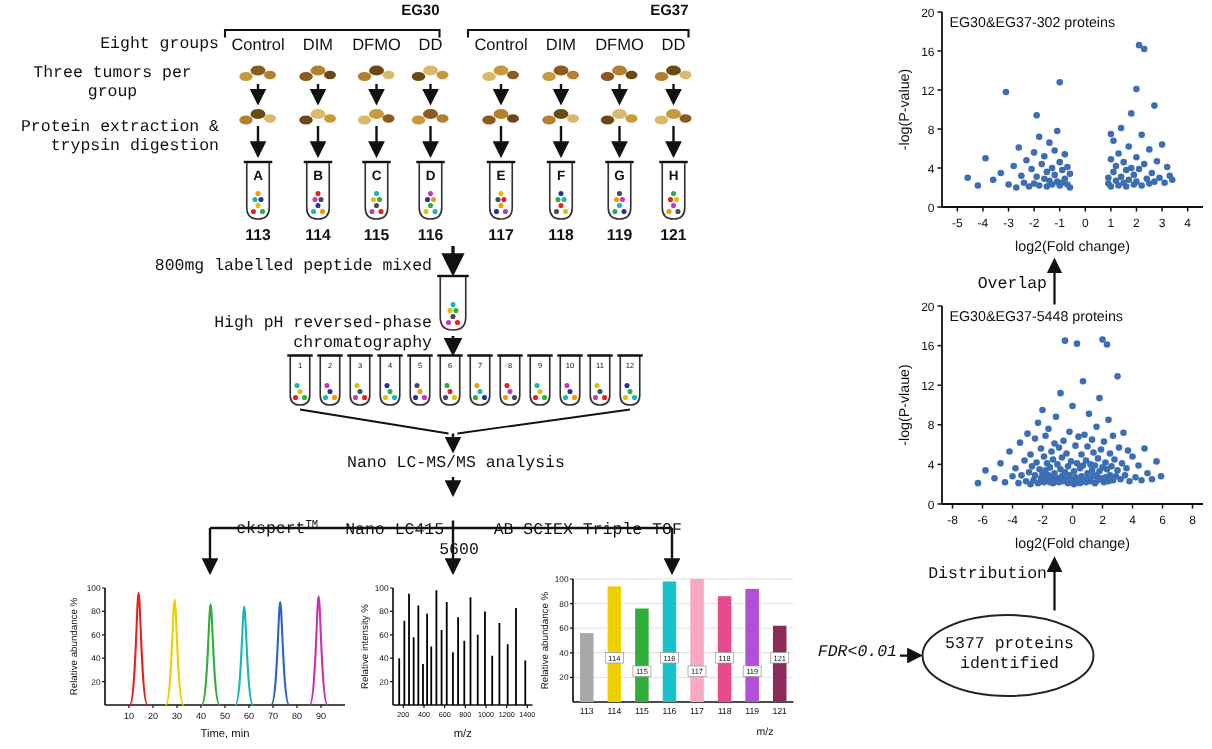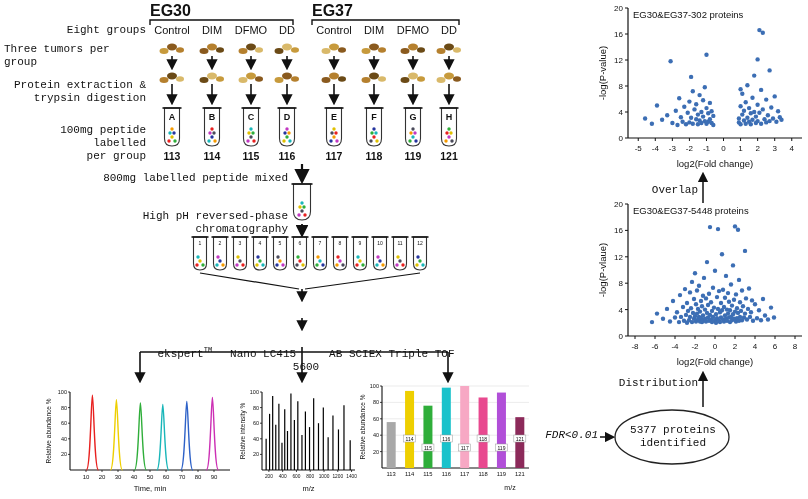--- a/index.html
+++ b/index.html
@@ -2,21 +2,21 @@
 <html><head>
 <meta charset="utf-8">
 <style>
   html,body{margin:0;padding:0;background:#fff;}
   #stage{position:relative;width:808px;height:499px;background:#fff;overflow:hidden;
          font-family:"Liberation Sans",sans-serif;color:#111;}
   #stage svg{position:absolute;}
   #stage svg text{font-family:"Liberation Sans",sans-serif;fill:#111;}
   .lbl{position:absolute;font-size:11px;line-height:13px;white-space:pre-line;color:#111;font-family:Liberation Mono, monospace;}
   .treat{position:absolute;top:24px;width:50px;text-align:center;font-weight:normal;font-size:11px;}
-  .ghead{position:absolute;top:2px;font-size:16px;font-weight:600;text-align:left;}
+  .ghead{position:absolute;top:2px;font-size:10px;font-weight:600;text-align:right;}
 </style>
 </head>
 <body>
 
 <div id="stage">
 
   <svg id="flow" width="808" height="499" style="left:0;top:0">
     <defs>
       <marker id="ah" markerWidth="7" markerHeight="7" refX="5.5" refY="3.5" orient="auto">
         <path d="M0,0 L7,3.5 L0,7 Z" fill="#111"></path>
@@ -287,27 +287,26 @@
   <div class="treat" style="left:147px">Control</div>
   <div class="treat" style="left:187px">DIM</div>
   <div class="treat" style="left:226px">DFMO</div>
   <div class="treat" style="left:262px">DD</div>
   <div class="treat" style="left:309px">Control</div>
   <div class="treat" style="left:349px">DIM</div>
   <div class="treat" style="left:388px">DFMO</div>
   <div class="treat" style="left:424px">DD</div>
 
   <div class="lbl" style="left:36px;top:24px;width:110px;text-align:right">Eight groups</div>
-  <div class="lbl" style="left:4px;top:43px;width:142px;text-align:left">Three tumors per group</div>
+  <div class="lbl" style="left:4px;top:43px;width:142px;text-align:center">Three tumors per group</div>
   <div class="lbl" style="left:4px;top:79px;width:142px;text-align:right">Protein extraction &amp;
 trypsin digestion</div>
-  <div class="lbl" style="left:4px;top:124px;width:142px;text-align:right">100mg peptide labelled
-per group</div>
   <div class="lbl" style="left:96px;top:172px;width:192px;text-align:right">800mg labelled peptide mixed</div>
   <div class="lbl" style="left:48px;top:210px;width:240px;text-align:right">High pH reversed-phase chromatography</div>
+  <div class="lbl" style="left:220px;top:303px;width:168px;text-align:center">Nano LC-MS/MS analysis</div>
 
   <div class="lbl" style="left:156px;top:331px;width:300px;text-align:center">
     <span>ekspert</span><sup style="font-size:7px">TM</sup><span style="margin-left:18px">Nano LC415</span><span style="margin-left:33px">AB SCIEX Triple TOF 5600</span>
   </div>
 
   <div class="lbl" style="left:532px;top:429px;width:66px;text-align:right;font-style:italic">FDR&lt;0.01</div>
   <div class="lbl" style="left:618px;top:424px;width:110px;text-align:center">5377 proteins
 identified</div>
   <div class="lbl" style="left:630px;top:184px;width:68px;text-align:right">Overlap</div>
   <div class="lbl" style="left:606px;top:377px;width:92px;text-align:right">Distribution</div>

